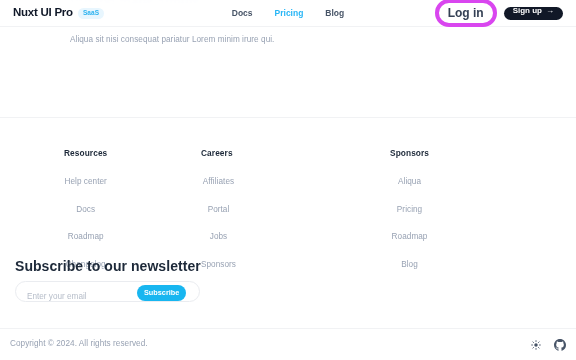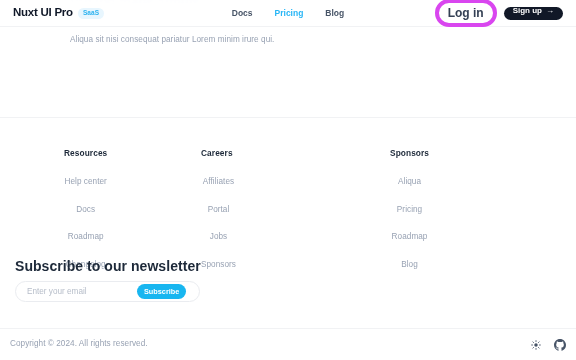--- a/index.html
+++ b/index.html
@@ -214,21 +214,21 @@
     letter-spacing: .05px;
   }
   .news-form {
     position: relative;
     width: 185px;
     height: 21px;
     background: #ffffff;
     border: 1px solid #eaecf0;
     border-radius: 20px;
     display: flex;
-    align-items: center;
+    align-items: flex-end;
   }
   .news-input {
     flex: 1;
     border: none;
     outline: none;
     background: transparent;
     font-family: "Liberation Sans", sans-serif;
     font-size: 8.2px;
     color: #344054;
     padding: 0 0 0 11px;

